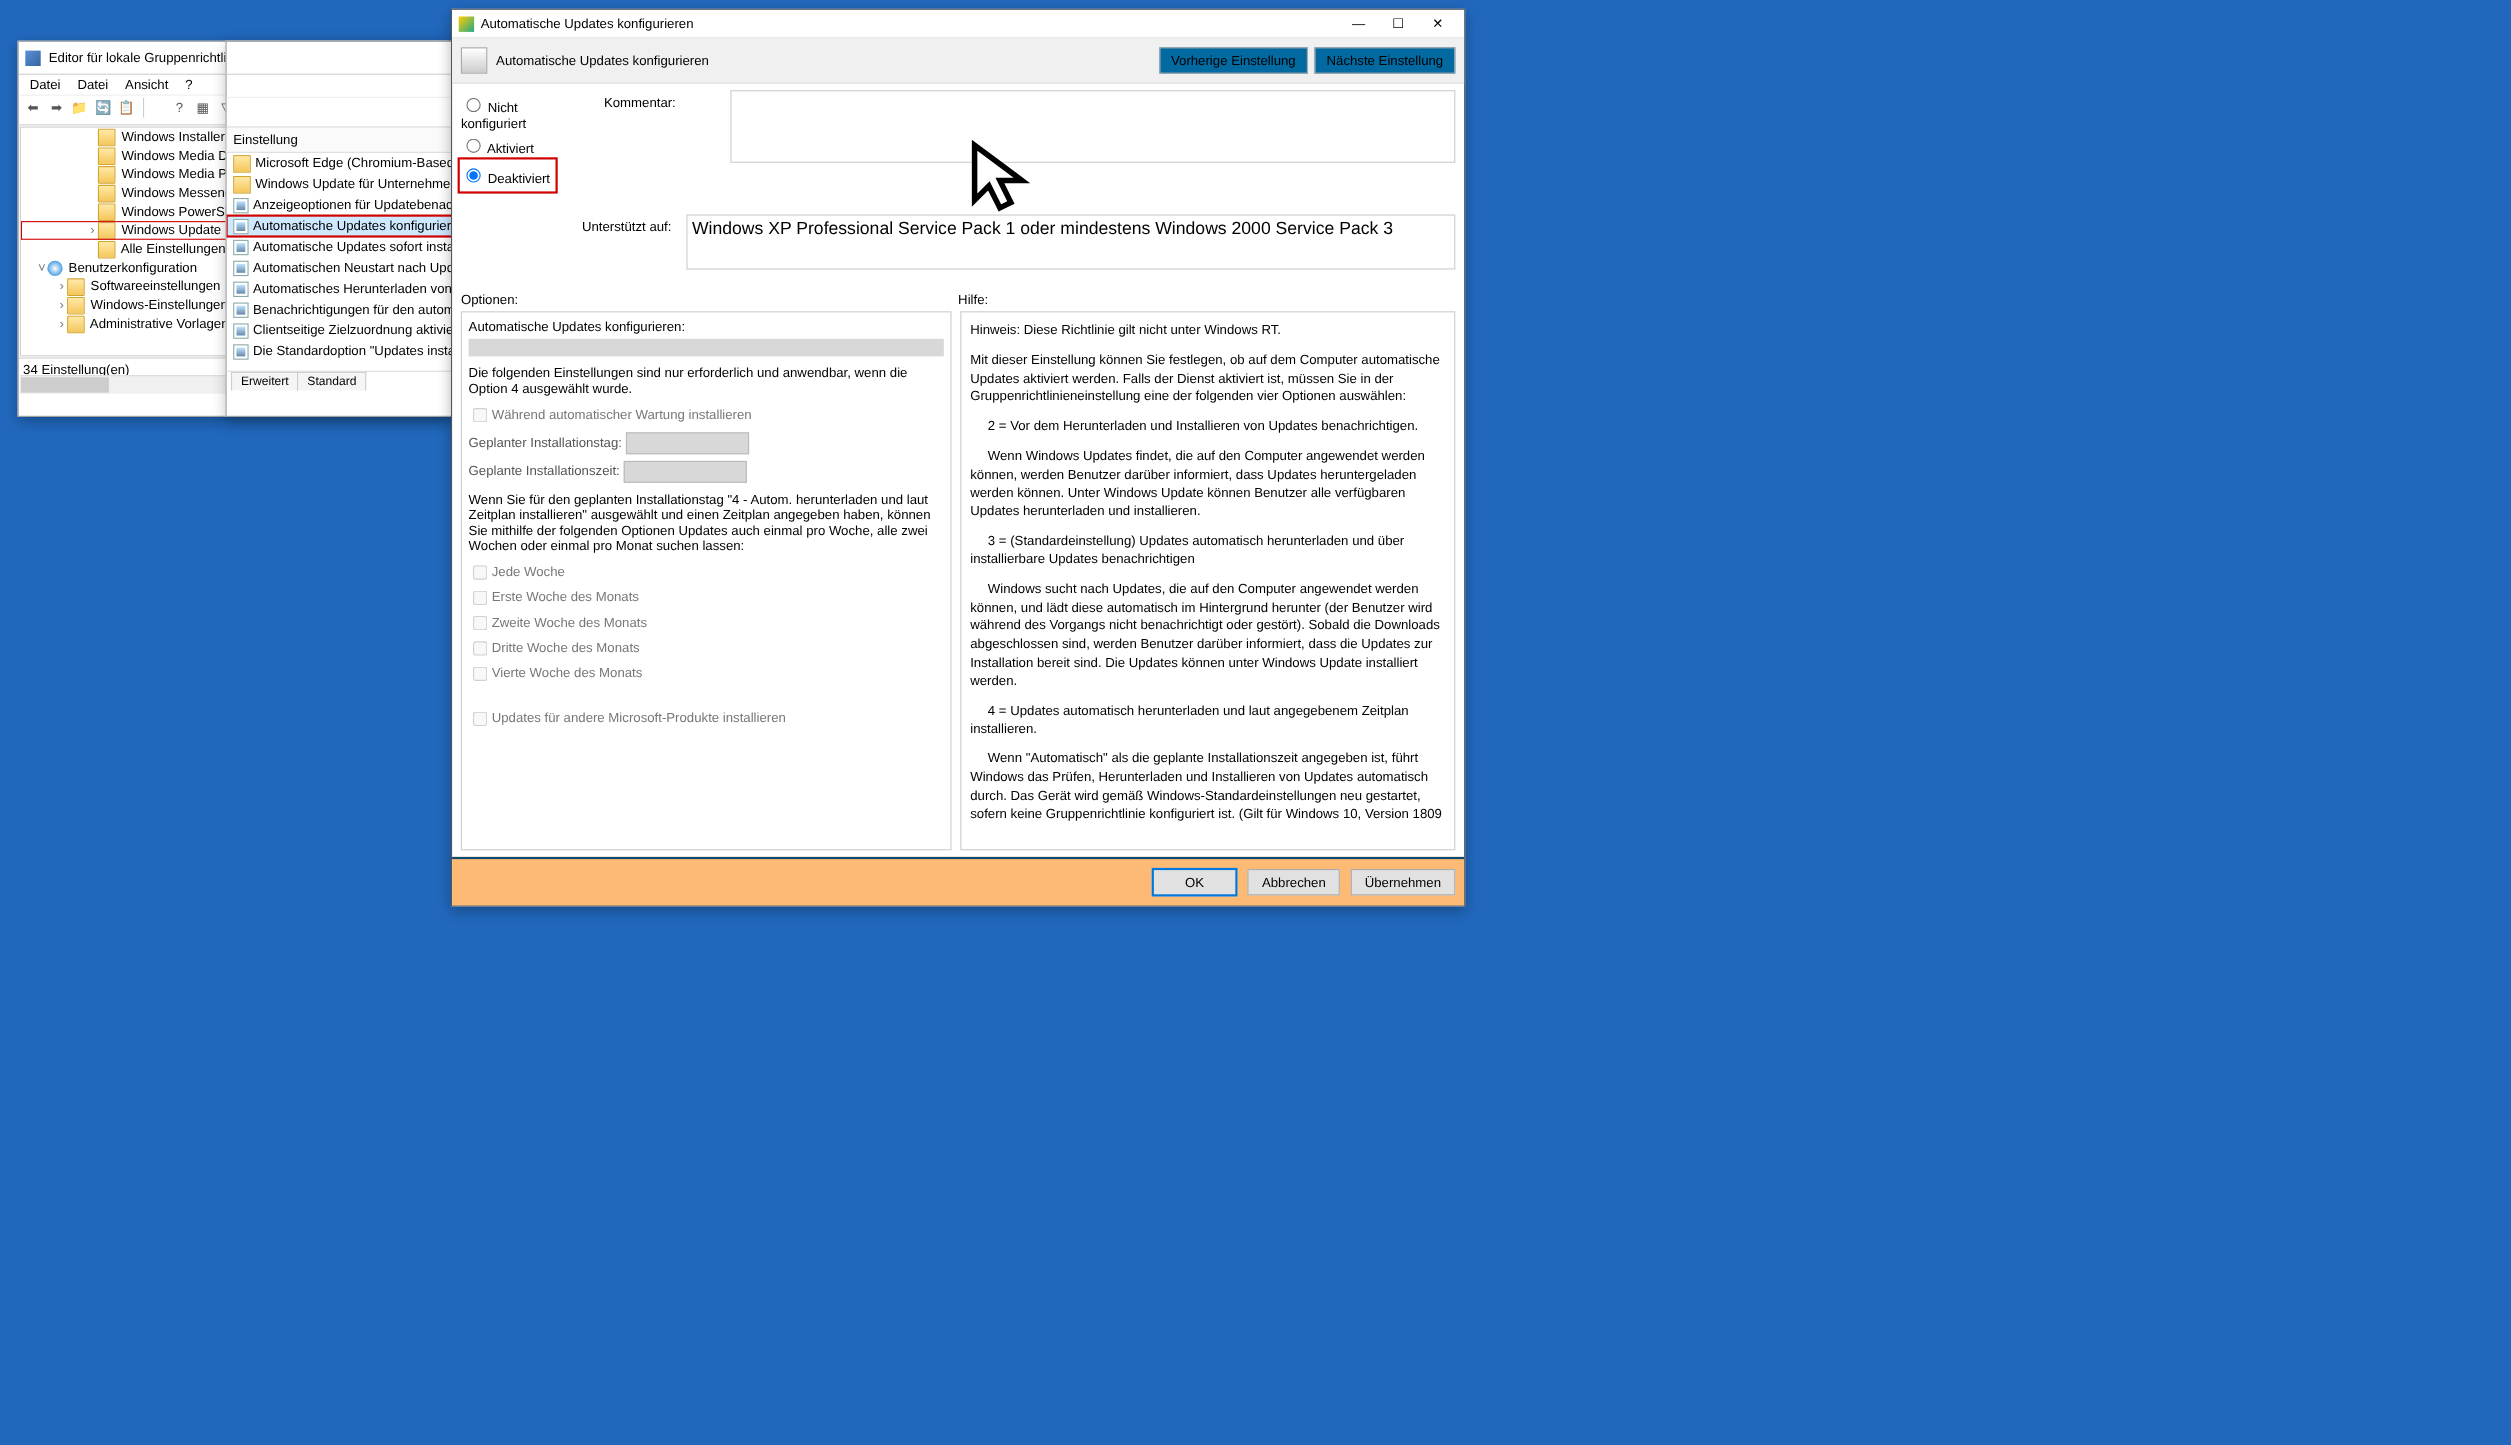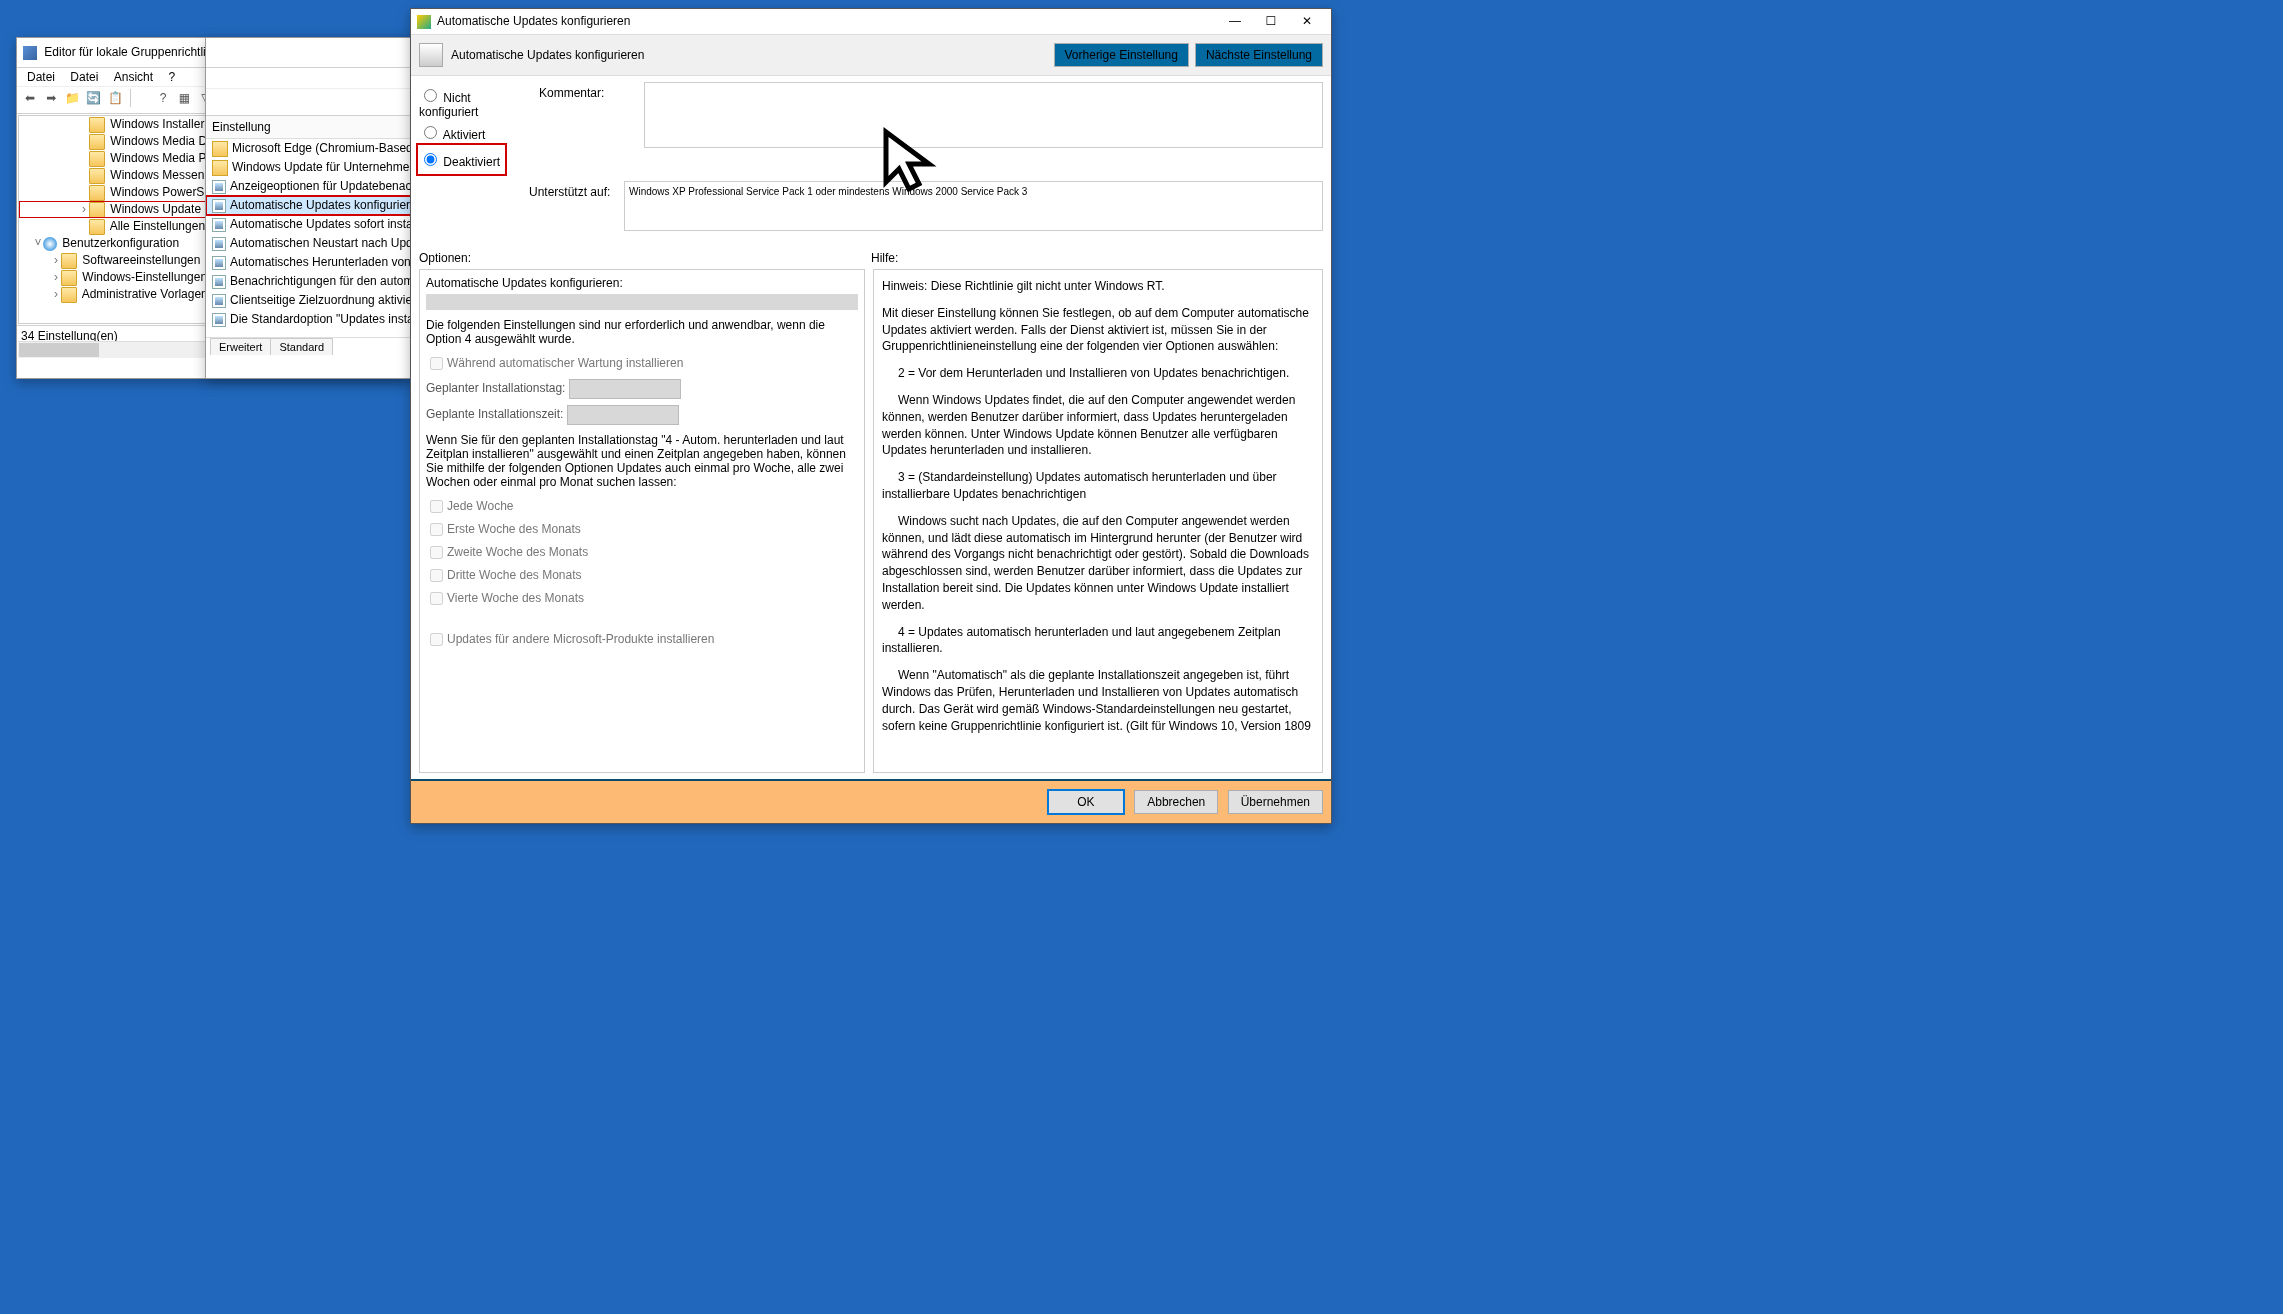--- a/index.html
+++ b/index.html
@@ -30,28 +30,28 @@
 .listpanel .tabs span{display:inline-block;padding:2px 8px;border:1px solid #ccc;border-bottom:none;background:#f5f5f5;margin-right:-1px;cursor:default}
 .dialog{left:410px;top:8px;width:920px;height:814px;border:1px solid #555;display:flex;flex-direction:column}
 .dialog .tbar{height:25px;line-height:25px;padding:0 6px;background:#fff;border-bottom:1px solid #ddd;display:flex;align-items:center}
 .dialog .tbar .dicon{width:14px;height:14px;margin-right:6px;background:linear-gradient(135deg,#ffcc00,#2a8)}
 .dialog .winbtns{margin-left:auto;display:flex}
 .dialog .winbtns div{width:36px;height:20px;text-align:center;line-height:18px;cursor:default}
 .dialog .subhdr{height:32px;display:flex;align-items:center;padding:4px 8px;background:#f0f0f0;border-bottom:1px solid #ddd}
 .dialog .subhdr .sicon{width:22px;height:22px;margin-right:8px;background:linear-gradient(#fff,#ccc);border:1px solid #aaa}
 .dialog .navbtn{margin-left:6px;padding:4px 10px;border:1px solid #adadad;background:#0369a1;cursor:default;font-size:12px}
 .dialog .body{flex:1;display:flex;flex-direction:column;padding:6px 8px;overflow:hidden}
-.radiorow{display:flex;align-items:flex-start;gap:10px;margin-bottom:2px}
+.radiorow{display:flex;align-items:flex-start;gap:20px;margin-bottom:16px}
 .radios{width:110px}
 .radios label{display:block;margin:4px 0;cursor:default}
 .radios .hl{outline:2px solid #d00000;outline-offset:1px;display:inline-block;padding-right:4px}
 .kvlabel{width:95px;padding-top:4px}
 .kbox{flex:1;border:1px solid #ccc;background:#fff;height:56px;padding:4px;font-size:12px;resize:none}
 .suprow{display:flex;margin-top:6px}
-.supbox{flex:1;border:1px solid #ccc;background:#fff;height:40px;padding:4px;font-size:10px}
+.supbox{flex:1;border:1px solid #ccc;background:#fff;height:40px;padding:4px;font-size:16px}
 .splitlbl{display:flex;margin-top:20px}
 .splitlbl div{flex:1;font-size:12px}
 .split{display:flex;flex:1;gap:8px;margin-top:4px;min-height:0}
 .optpane{flex:1;border:1px solid #ccc;padding:6px;overflow:auto;position:relative}
 .optpane .ohead{margin-bottom:4px}
 .optpane .graybar{height:16px;background:#d8d8d8;margin:2px 0}
 .optpane .note{margin:8px 0}
 .optpane .chk{display:block;margin:4px 0;color:#777;cursor:default}
 .optpane .chk input{vertical-align:middle;margin-right:4px}
 .optpane .frow{margin:6px 0;color:#555}

